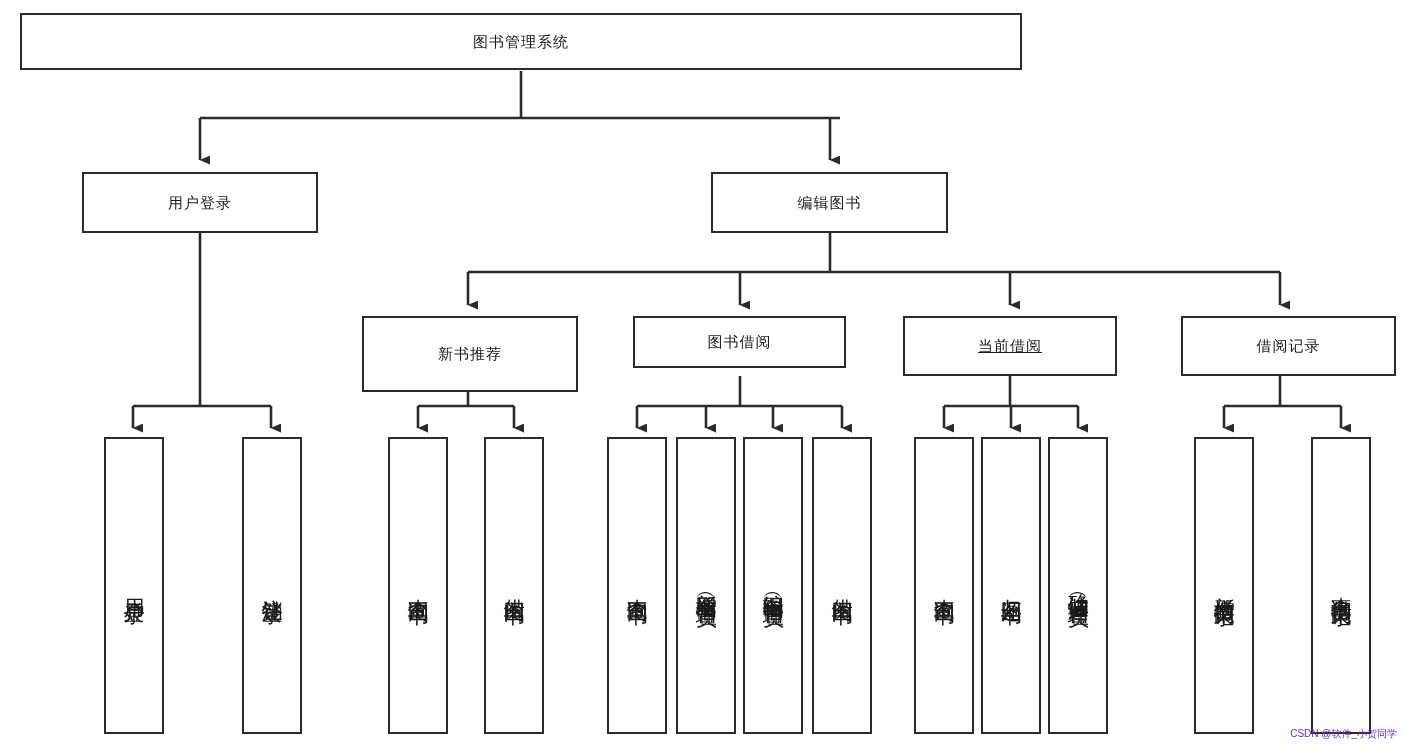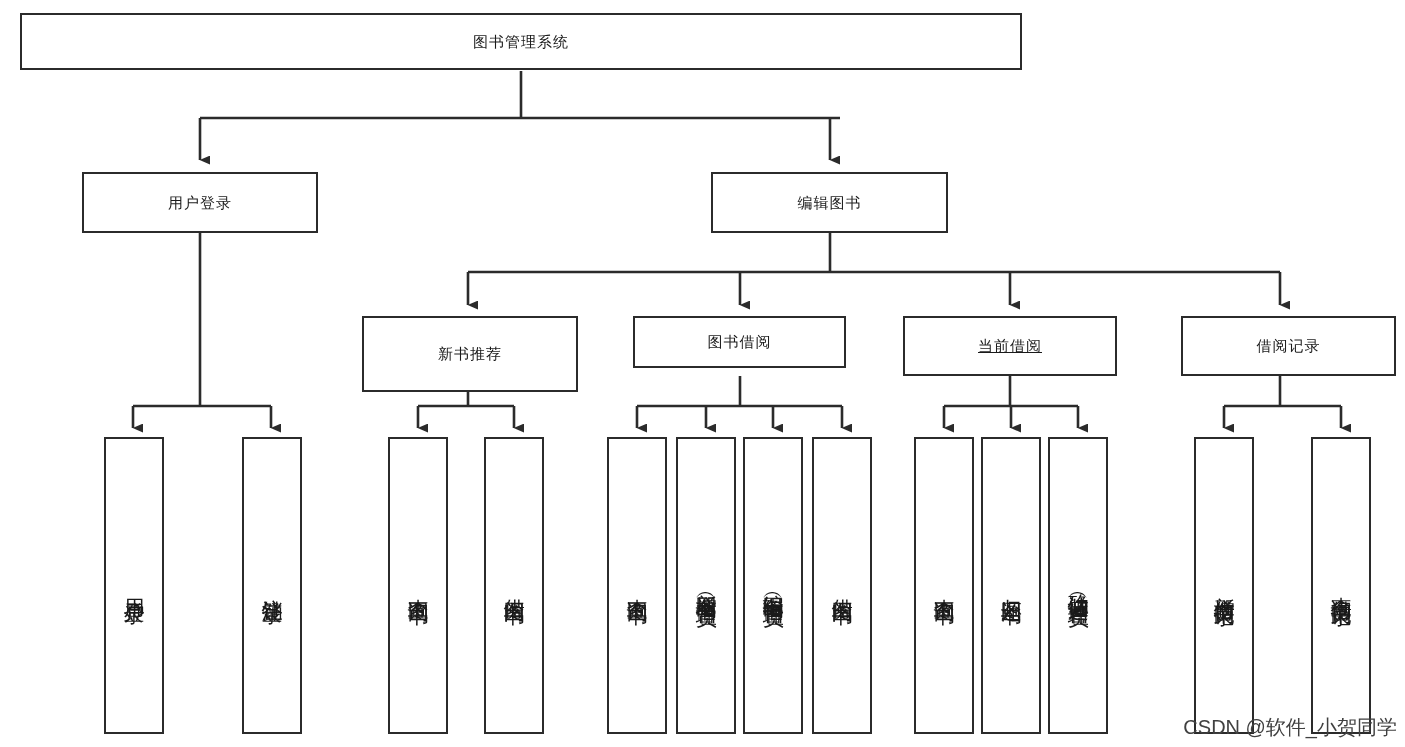--- a/index.html
+++ b/index.html
@@ -53,22 +53,22 @@
   .node.vert span {
     writing-mode: vertical-rl;
     text-orientation: upright;
     display: block;
     white-space: nowrap;
   }
   .watermark {
     position: absolute;
     right: 8px;
     bottom: 6px;
-    font-size: 20px;
-    color: #404040;
+    font-size: 10px;
+    color: #6d28d9;
     white-space: nowrap;
     pointer-events: none;
     margin-top: 33px;
   }
 </style>
 </head>
 <body>
 
 <div id="canvas">
 

